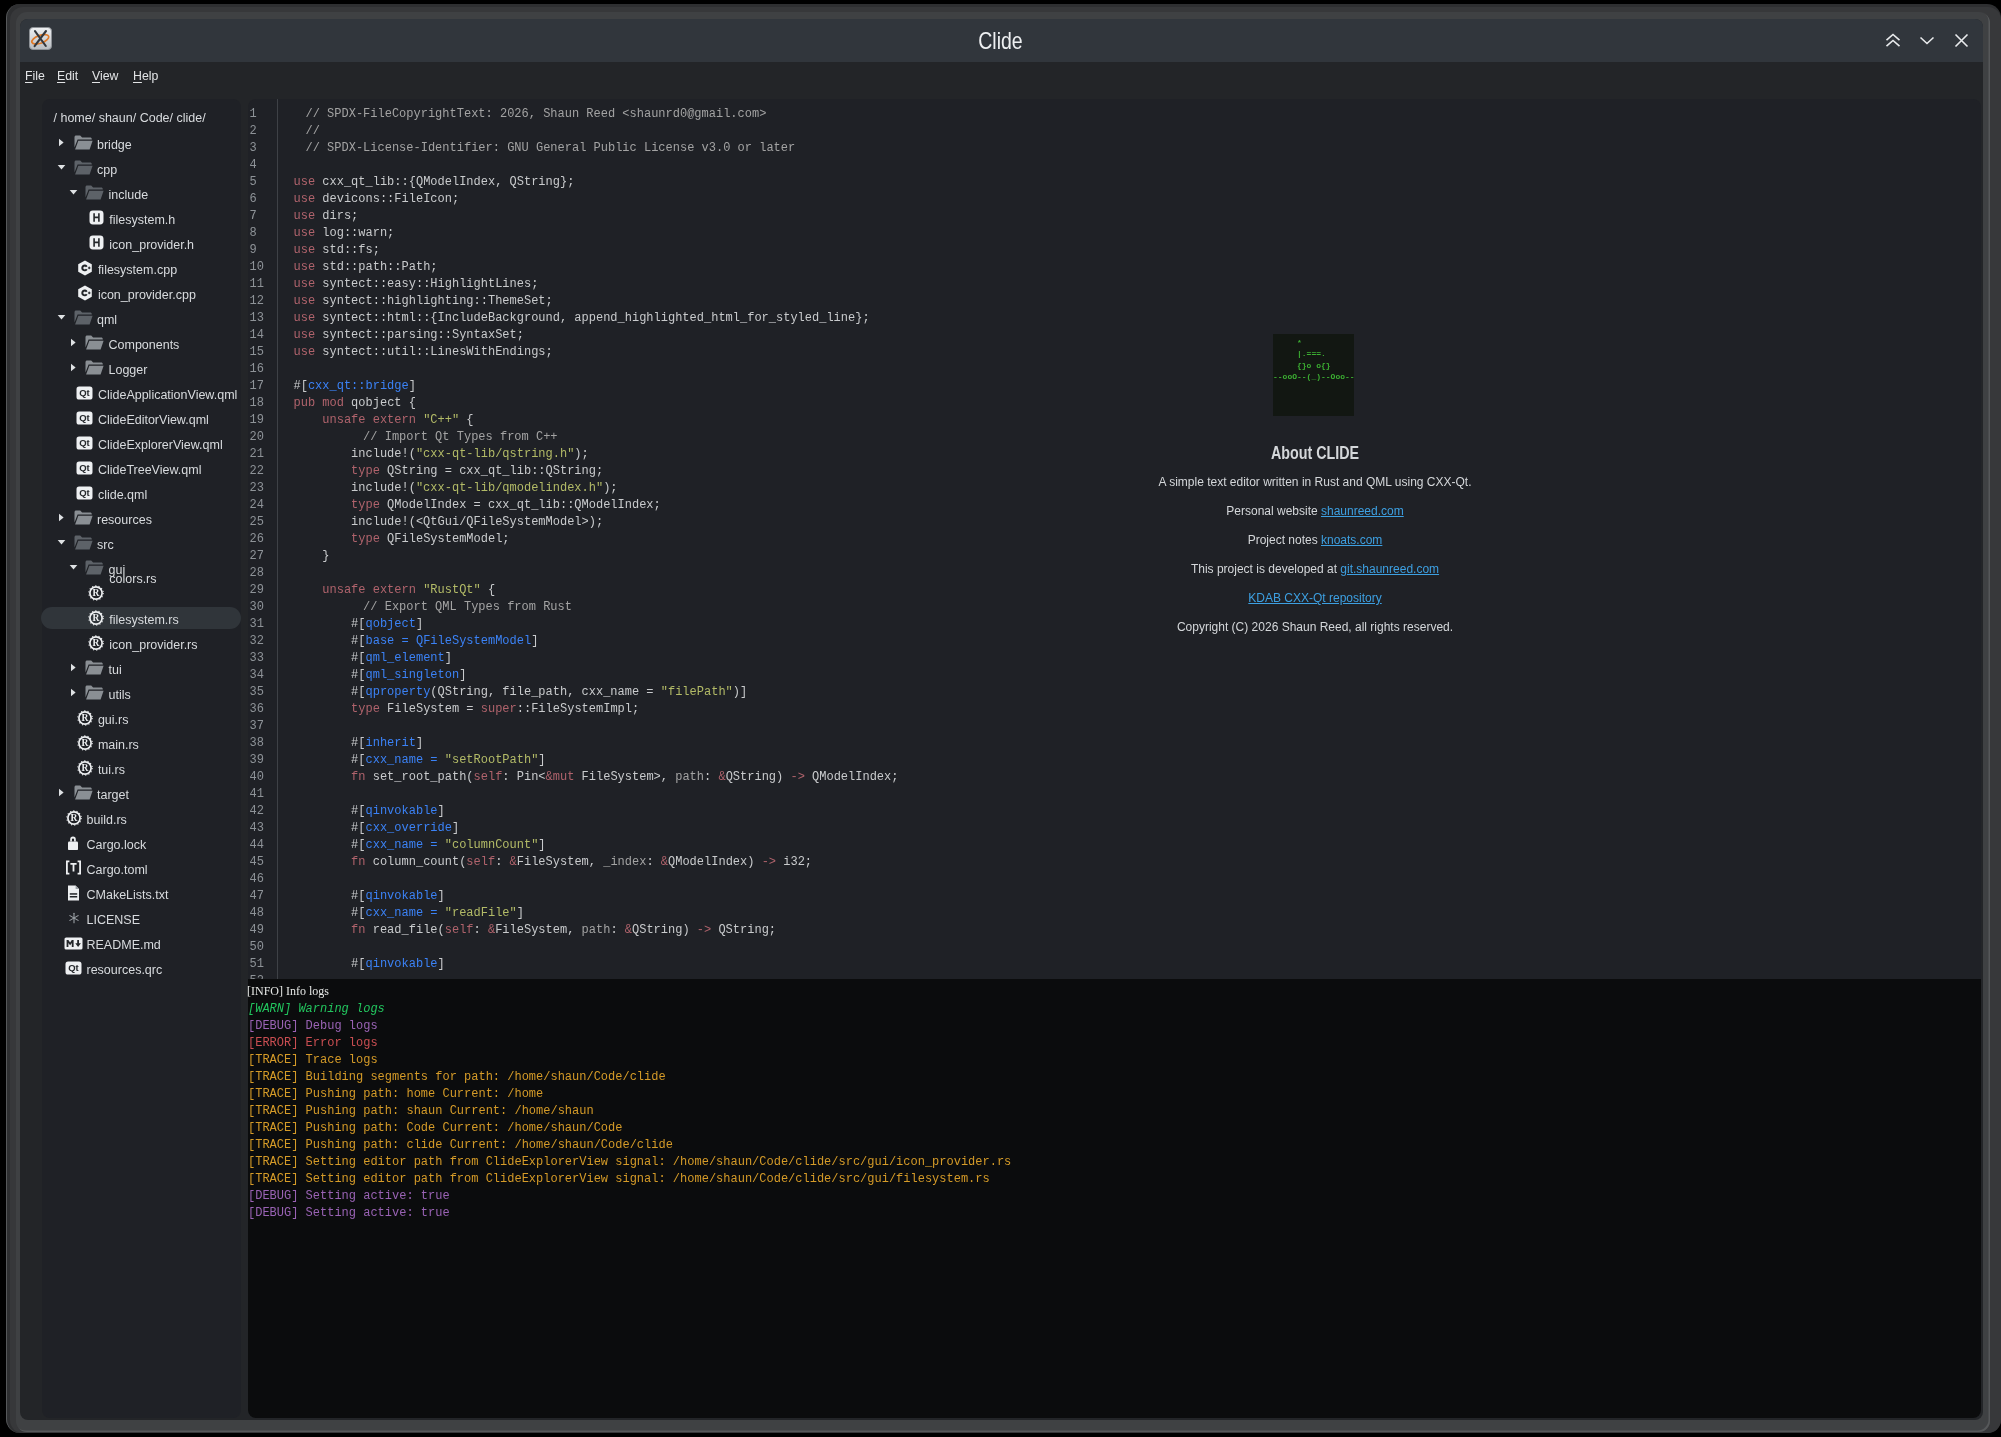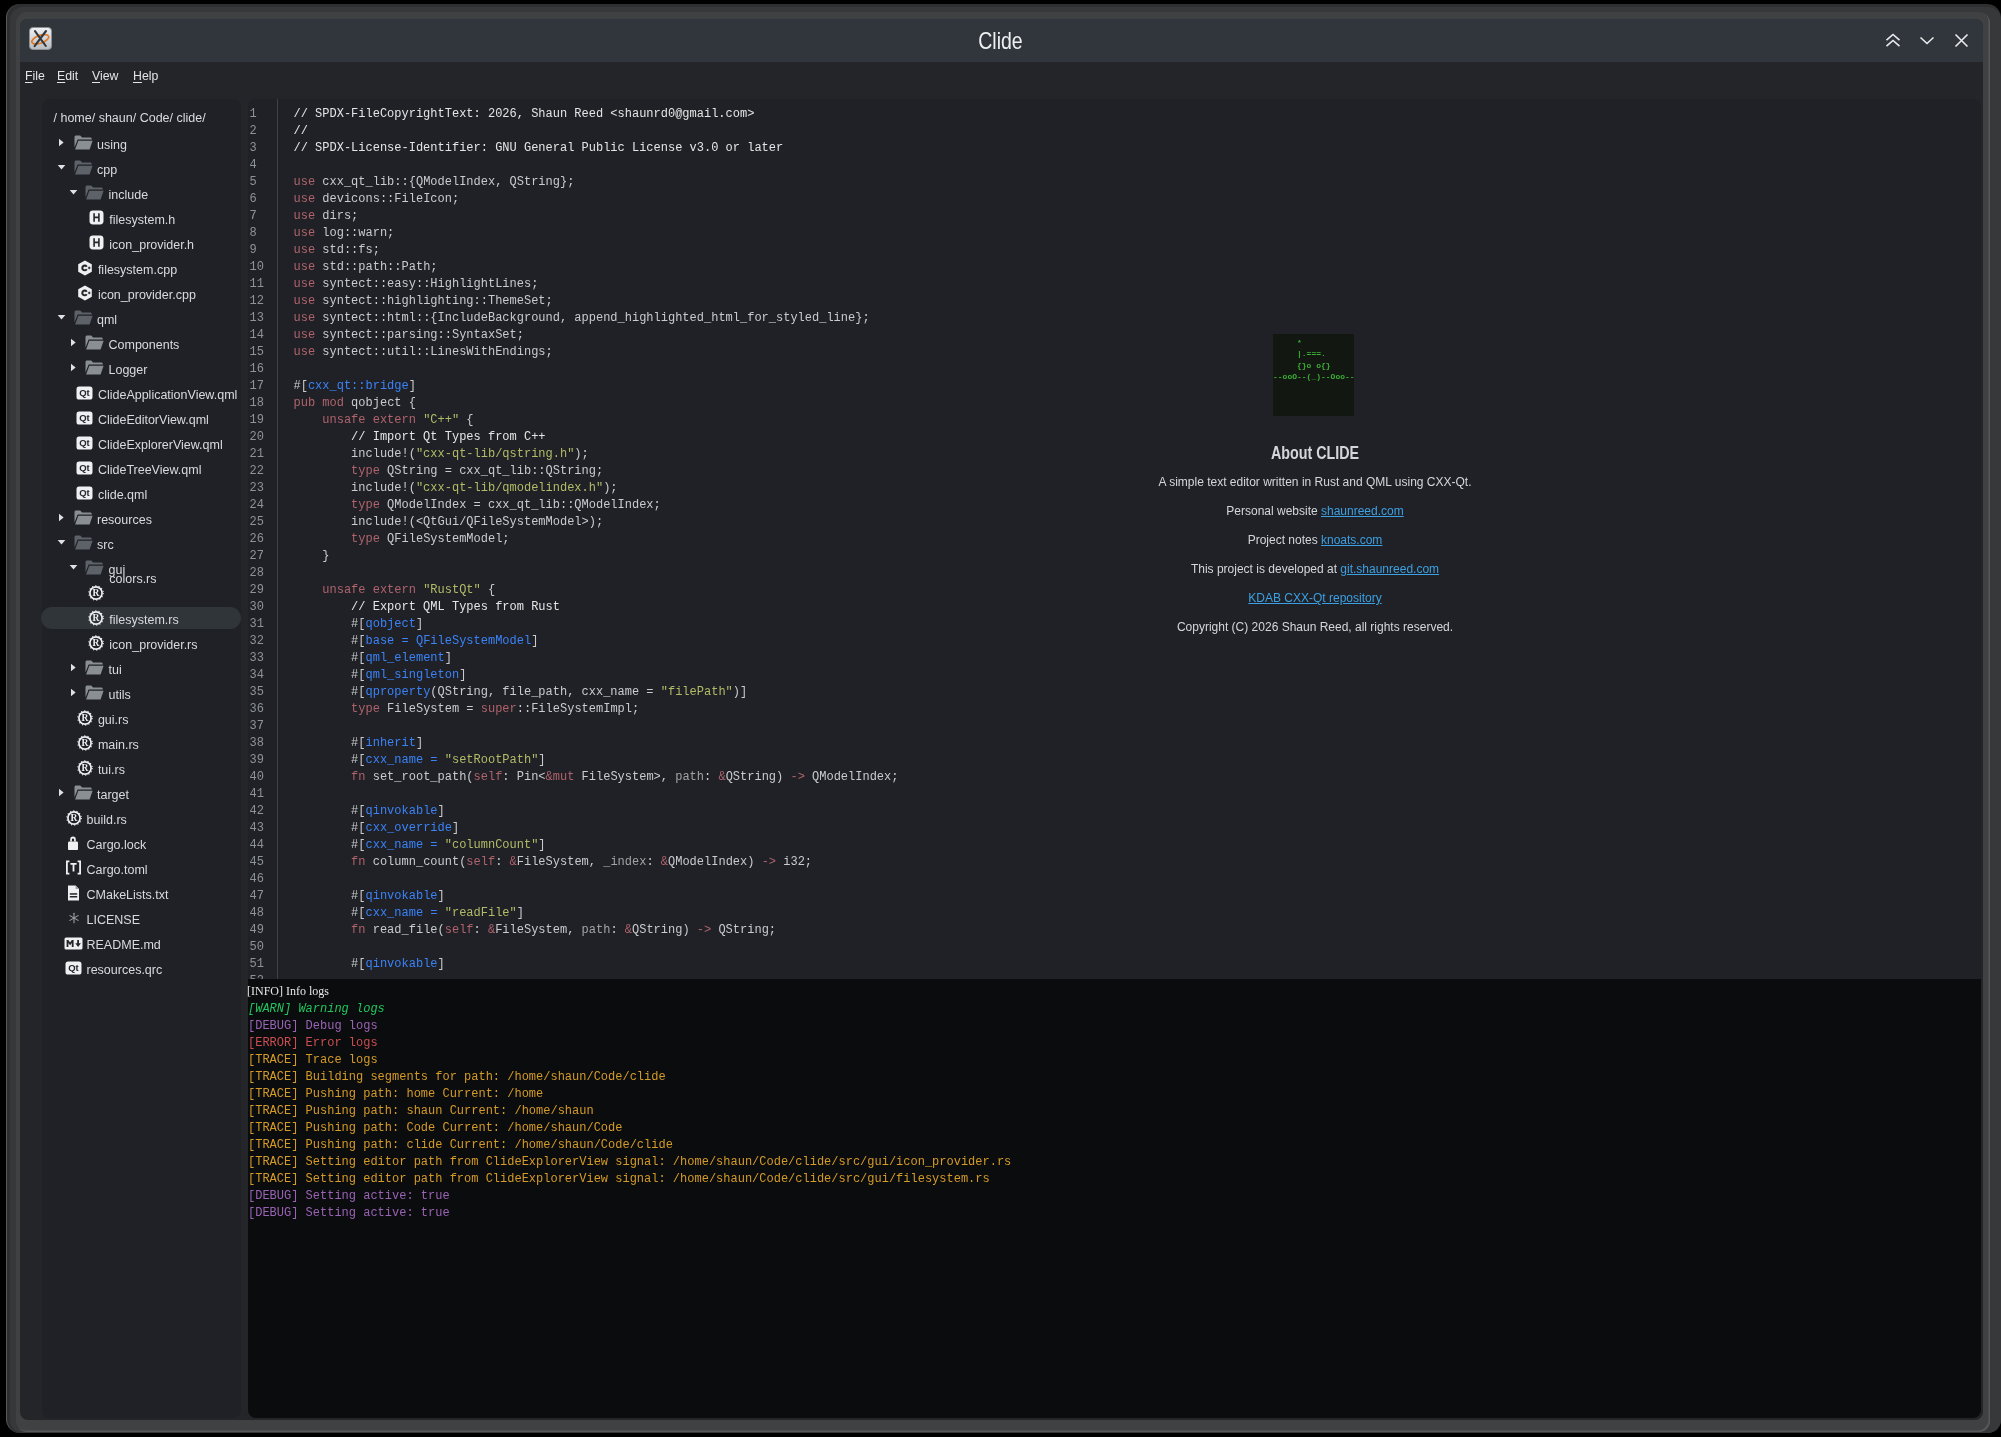--- a/index.html
+++ b/index.html
@@ -18,21 +18,21 @@
 .logp { left:248px; top:979px; width:1733px; height:439px; background:#0b0c0d; border-radius:0 0 8px 8px;
   font-family:"Liberation Mono", monospace; font-size:12px; line-height:17px; padding:3.5px 0 0 0; text-indent:-1px; white-space:pre; }
 .mono { font-family:"Liberation Mono", monospace; font-size:12px; line-height:17px; white-space:pre; }
 .gut { left:249.5px; top:105.5px; color:#8e9398; }
 .codes { left:293.5px; top:105.5px; color:#c9cbcd; }
 .gline { left:277px; top:99px; width:1px; height:880px; background:#3e4146; }
 .trt { font-size:12.5px; color:#d8dbde; white-space:nowrap; }
 .sel { background:#30353a; border-radius:11px; }
 .path { left:53.5px; top:111px; font-size:12.5px; color:#d8dbde; }
 .k { color:#b0636c; } .r { color:#3b82f6; } .o { color:#a3a3a3; }
-.s { color:#b3bb67; } .c { color:#e5e5e5; }
+.s { color:#b3bb67; } .c { color:#a3a3a3;margin-left:12px; }
 .w { color:#e6e8e6;font-family:Liberation Serif, serif; } .wn { color:#22c55e;font-style:italic; } .d { color:#9a63b5; }
 .e { color:#ca4e52; } .t { color:#d59b28; }
 .au { color:#d4d7da; font-size:12px; text-align:center; }
 .lnk { color:#3da0e2; text-decoration:underline; }
 .artbox { left:1273px; top:334px; width:81px; height:82px; background:#121712; color:#3cb032;
   font-family:"Liberation Mono", monospace; font-size:8px; font-weight:bold; line-height:11.5px; white-space:pre; padding-top:2.5px; }
 u { text-underline-offset:2px; }
 </style></head>
 <body>
 <div class="abs sh1"></div>
@@ -69,21 +69,21 @@
 <div class="abs panel tree"></div>
 <div class="abs panel edit"></div>
 <div class="abs path">/ home/ shaun/ Code/ clide/</div>
 <svg class="abs" style="left:57px;top:138px" width="9" height="9" viewBox="0 0 9 9">
     <path d="M2 0.7 L6.6 4.5 L2 8.3 Z" fill="#dfe2e4"></path>
   </svg>
 <svg class="abs" style="left:74px;top:135px" width="19" height="15" viewBox="0 0 19 15">
     <path d="M0.5 2.2 C0.5 1.3 1.2 0.6 2.1 0.6 L6.2 0.6 L8.1 2.5 L16.2 2.5 C17.1 2.5 17.8 3.2 17.8 4.1 L17.8 4.6 L3.6 4.6 L0.5 12.5 Z" fill="#8a8f94"></path>
     <path d="M4.3 5.8 L18.6 5.8 L15.6 14.4 L1.1 14.4 Z" fill="#8a8f94"></path>
   </svg>
-<div class="abs trt" style="left:97.0px;top:137.5px">using</div>
+<div class="abs trt" style="left:97.0px;top:137.5px">bridge</div>
 <svg class="abs" style="left:57px;top:163px" width="9" height="9" viewBox="0 0 9 9">
     <path d="M0.7 2 L4.5 6.6 L8.3 2 Z" fill="#dfe2e4"></path>
   </svg>
 <svg class="abs" style="left:74px;top:160px" width="19" height="15" viewBox="0 0 19 15">
     <path d="M0.5 2.2 C0.5 1.3 1.2 0.6 2.1 0.6 L6.2 0.6 L8.1 2.5 L16.2 2.5 C17.1 2.5 17.8 3.2 17.8 4.1 L17.8 4.6 L3.6 4.6 L0.5 12.5 Z" fill="#5d6268"></path>
     <path d="M4.3 5.8 L18.6 5.8 L15.6 14.4 L1.1 14.4 Z" fill="#5d6268"></path>
   </svg>
 <div class="abs trt" style="left:97.0px;top:162.5px">cpp</div>
 <svg class="abs" style="left:69px;top:188px" width="9" height="9" viewBox="0 0 9 9">
     <path d="M0.7 2 L4.5 6.6 L8.3 2 Z" fill="#dfe2e4"></path>

